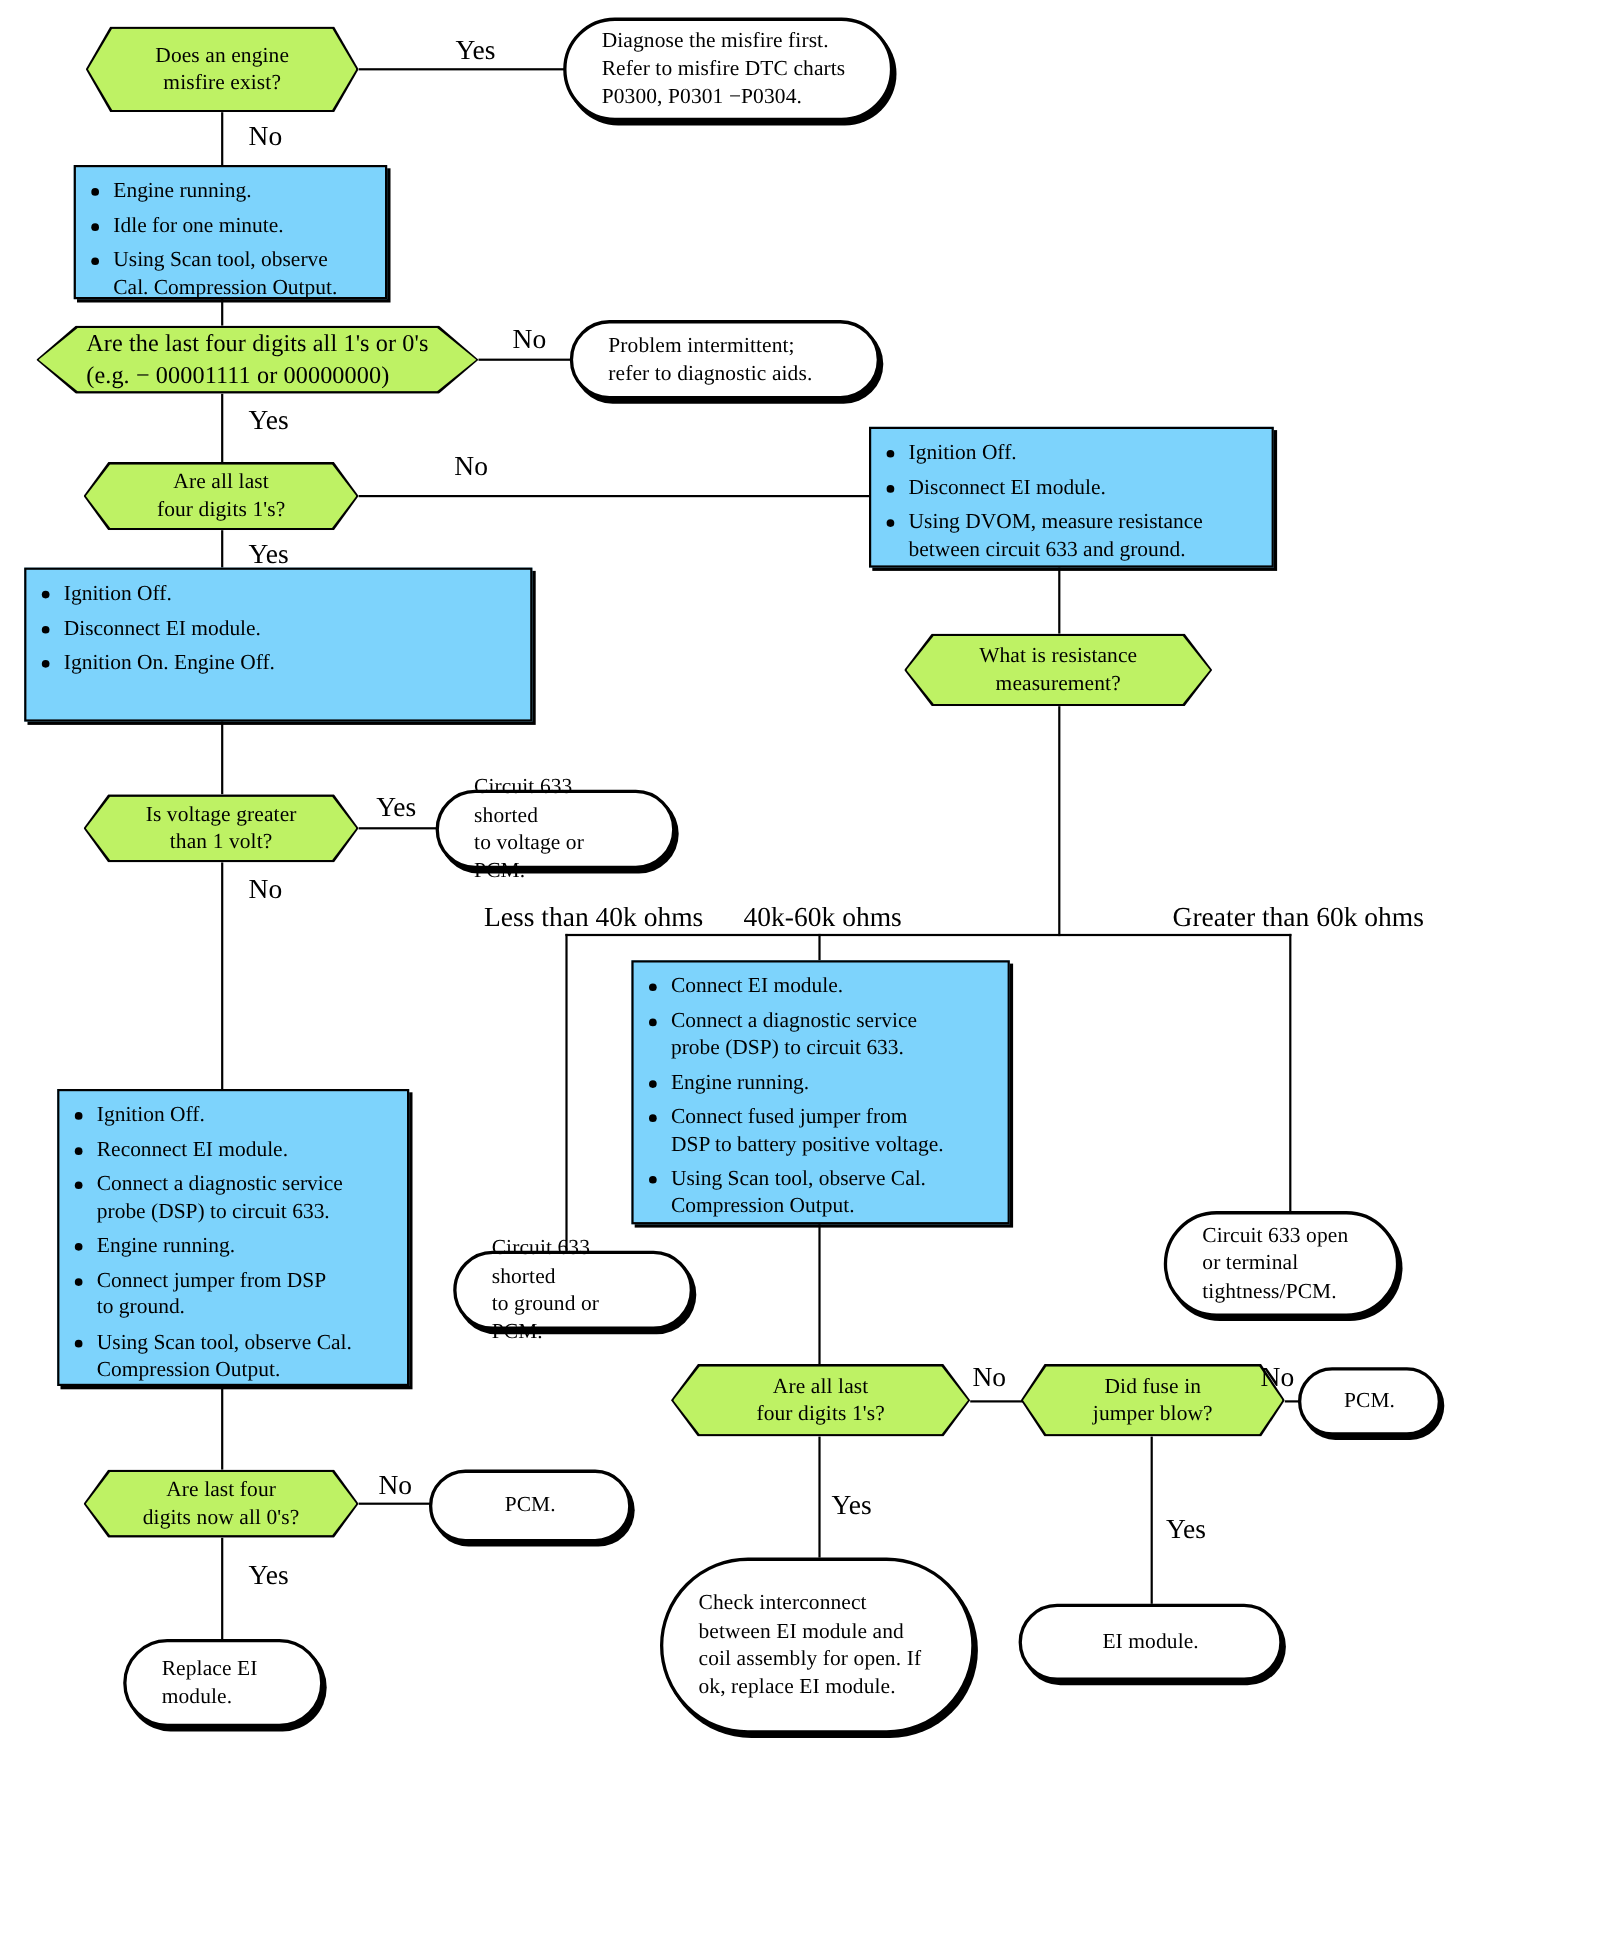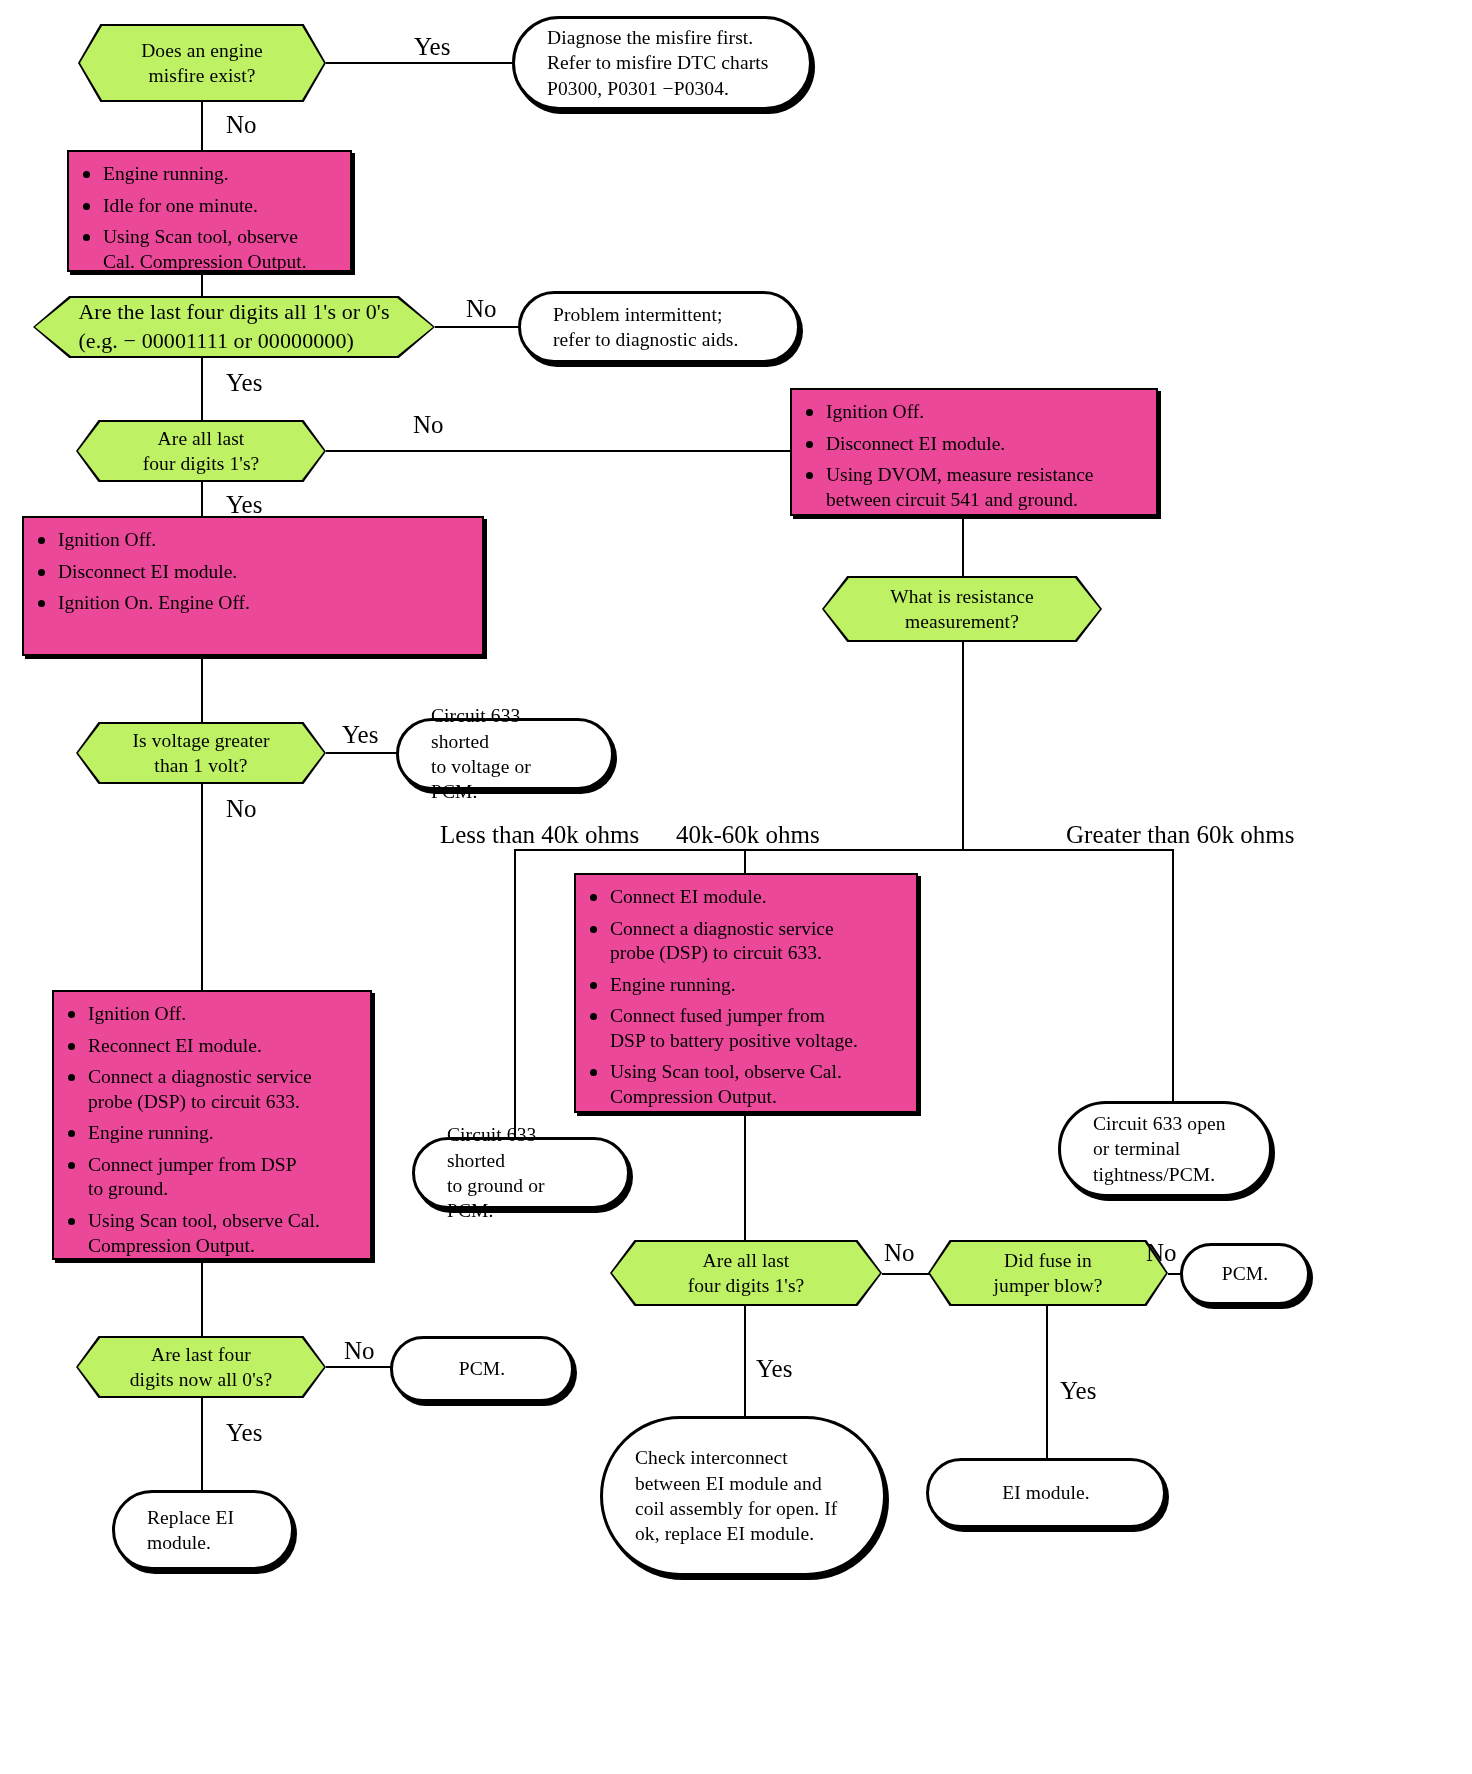--- a/index.html
+++ b/index.html
@@ -19,21 +19,21 @@
 
   
   .node {
     position: absolute;
     box-sizing: border-box;
   }
 
   
   .rect {
     border: 2px solid #000;
-    background: #ec4899;
+    background: #7dd3fc;
     box-shadow: 3px 3px 0 #000;
     padding: 10px 12px 10px 10px;
   }
 
   
   .stadium {
     border: 3px solid #000;
     background: #fff;
     border-radius: 999px;
     box-shadow: 3px 4px 0 #000;
@@ -177,21 +177,21 @@
   </div>
 
   <div class="hline" style="left:326px; top:450px; width:464px;"></div>
   <div class="elabel" style="left:413px; top:412px;">No</div>
 
   <div class="node rect" style="left:790px; top:388px; width:368px; height:128px;">
     <ul class="bullets">
       <li>Ignition Off.</li>
       <li>Disconnect EI module.</li>
       <li>Using DVOM, measure resistance
-between circuit 541 and ground.</li>
+between circuit 633 and ground.</li>
     </ul>
   </div>
 
   <div class="vline" style="left:201px; top:482px; height:34px;"></div>
   <div class="elabel" style="left:226px; top:492px;">Yes</div>
 
   <div class="node rect" style="left:22px; top:516px; width:462px; height:140px;">
     <ul class="bullets">
       <li>Ignition Off.</li>
       <li>Disconnect EI module.</li>

